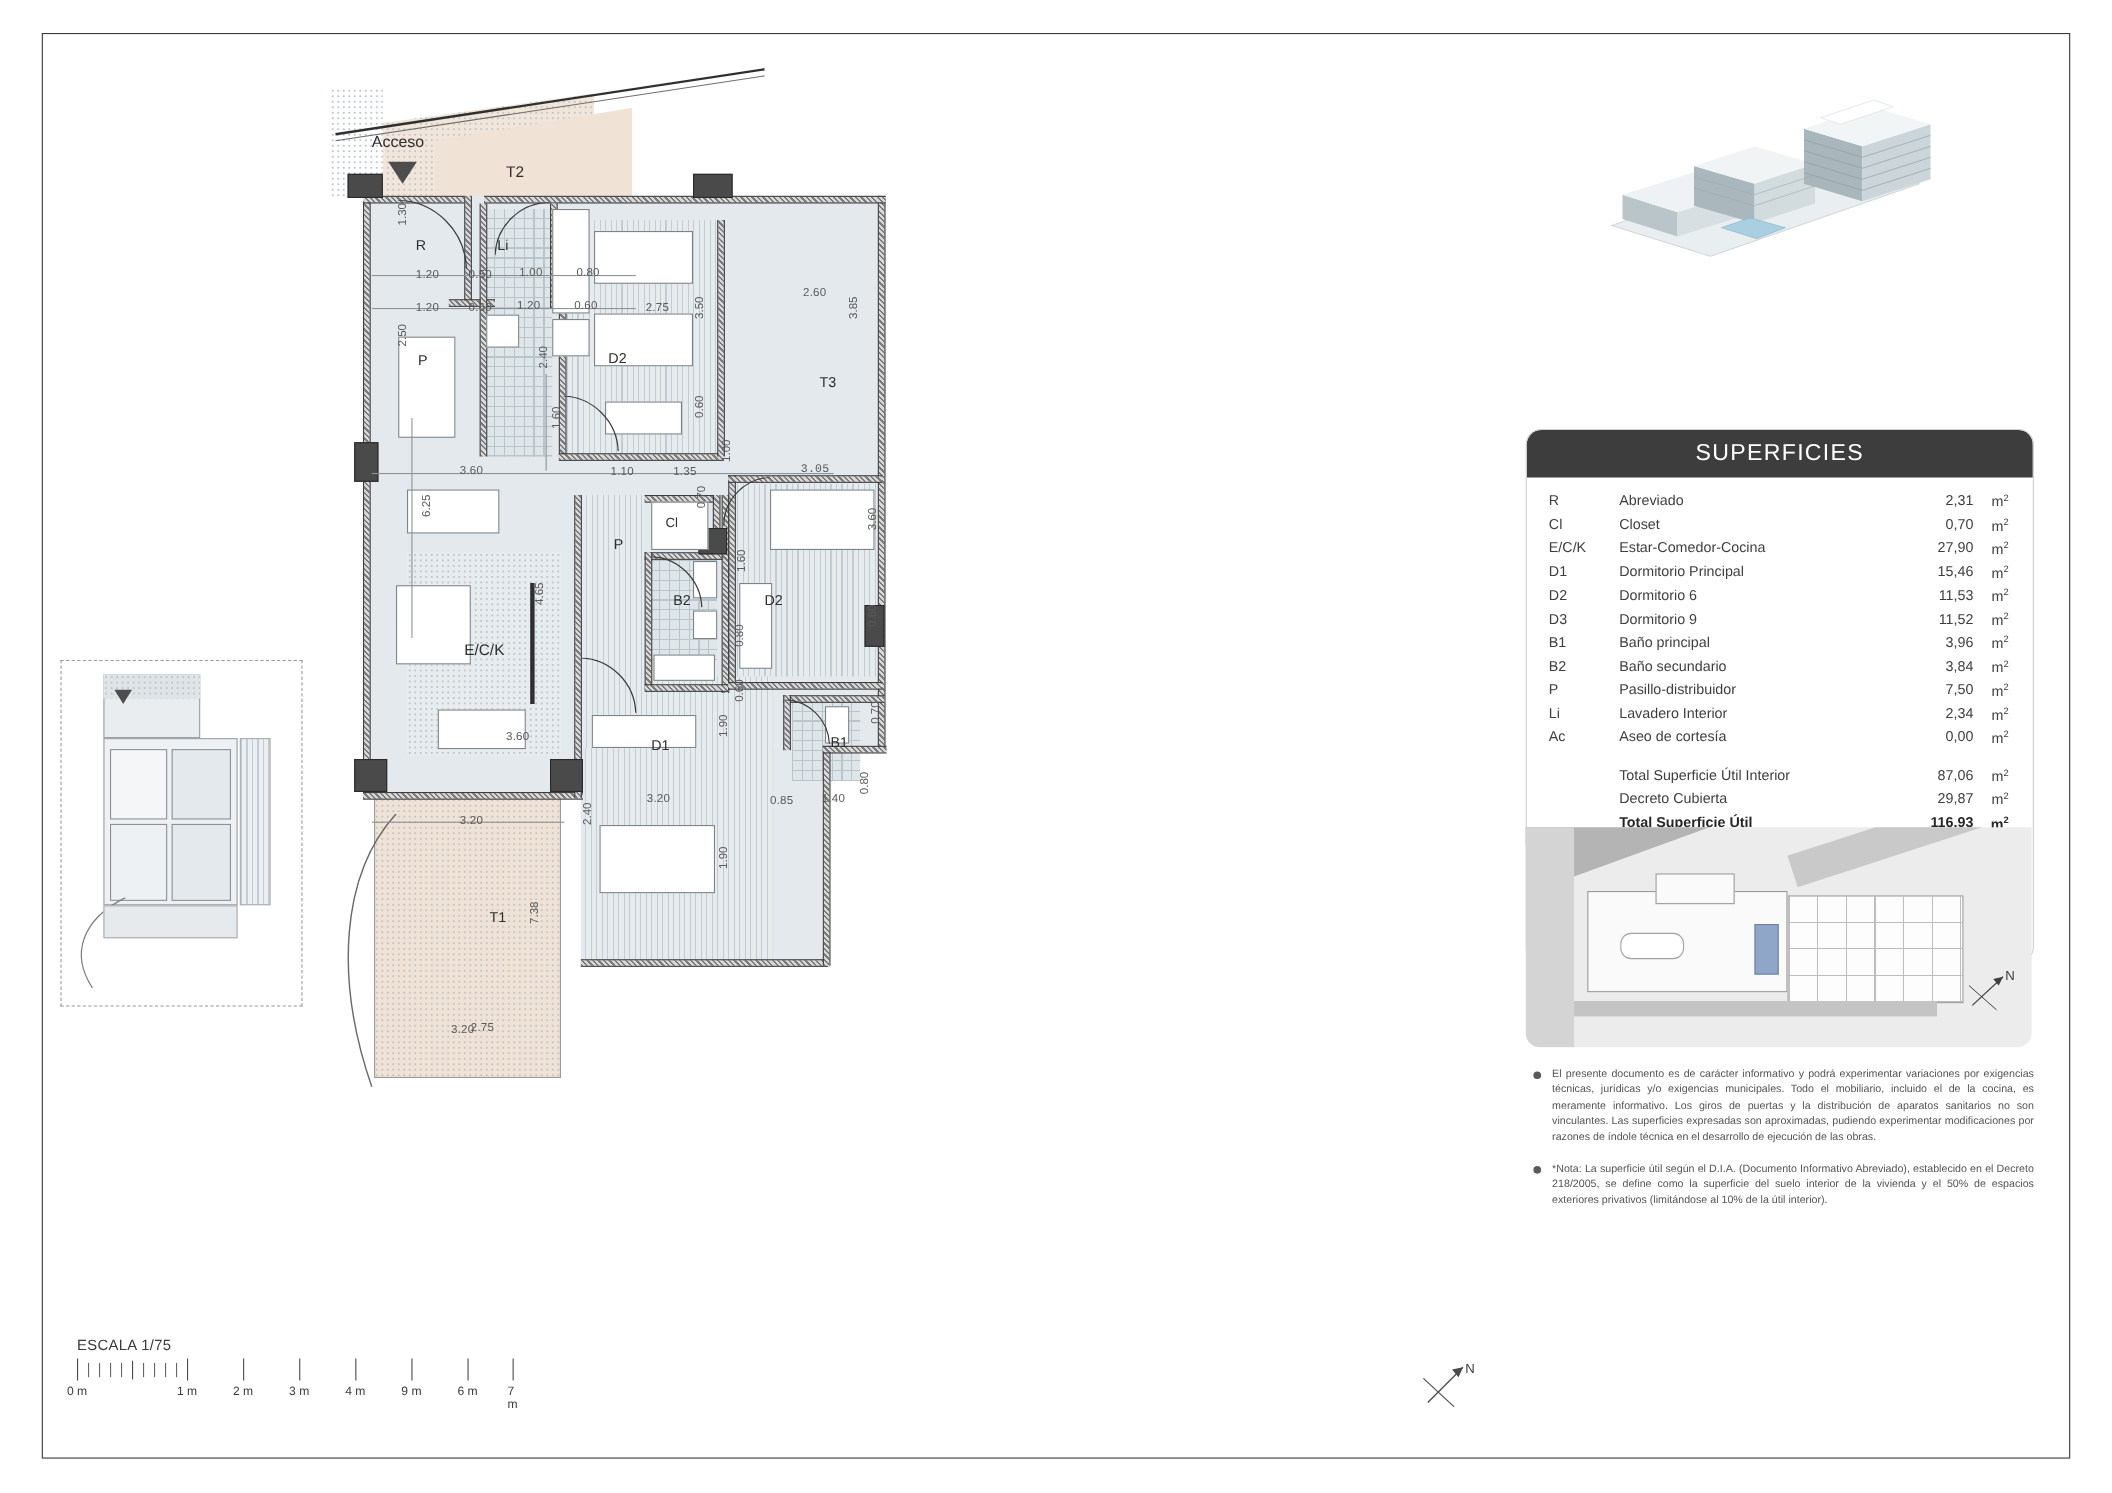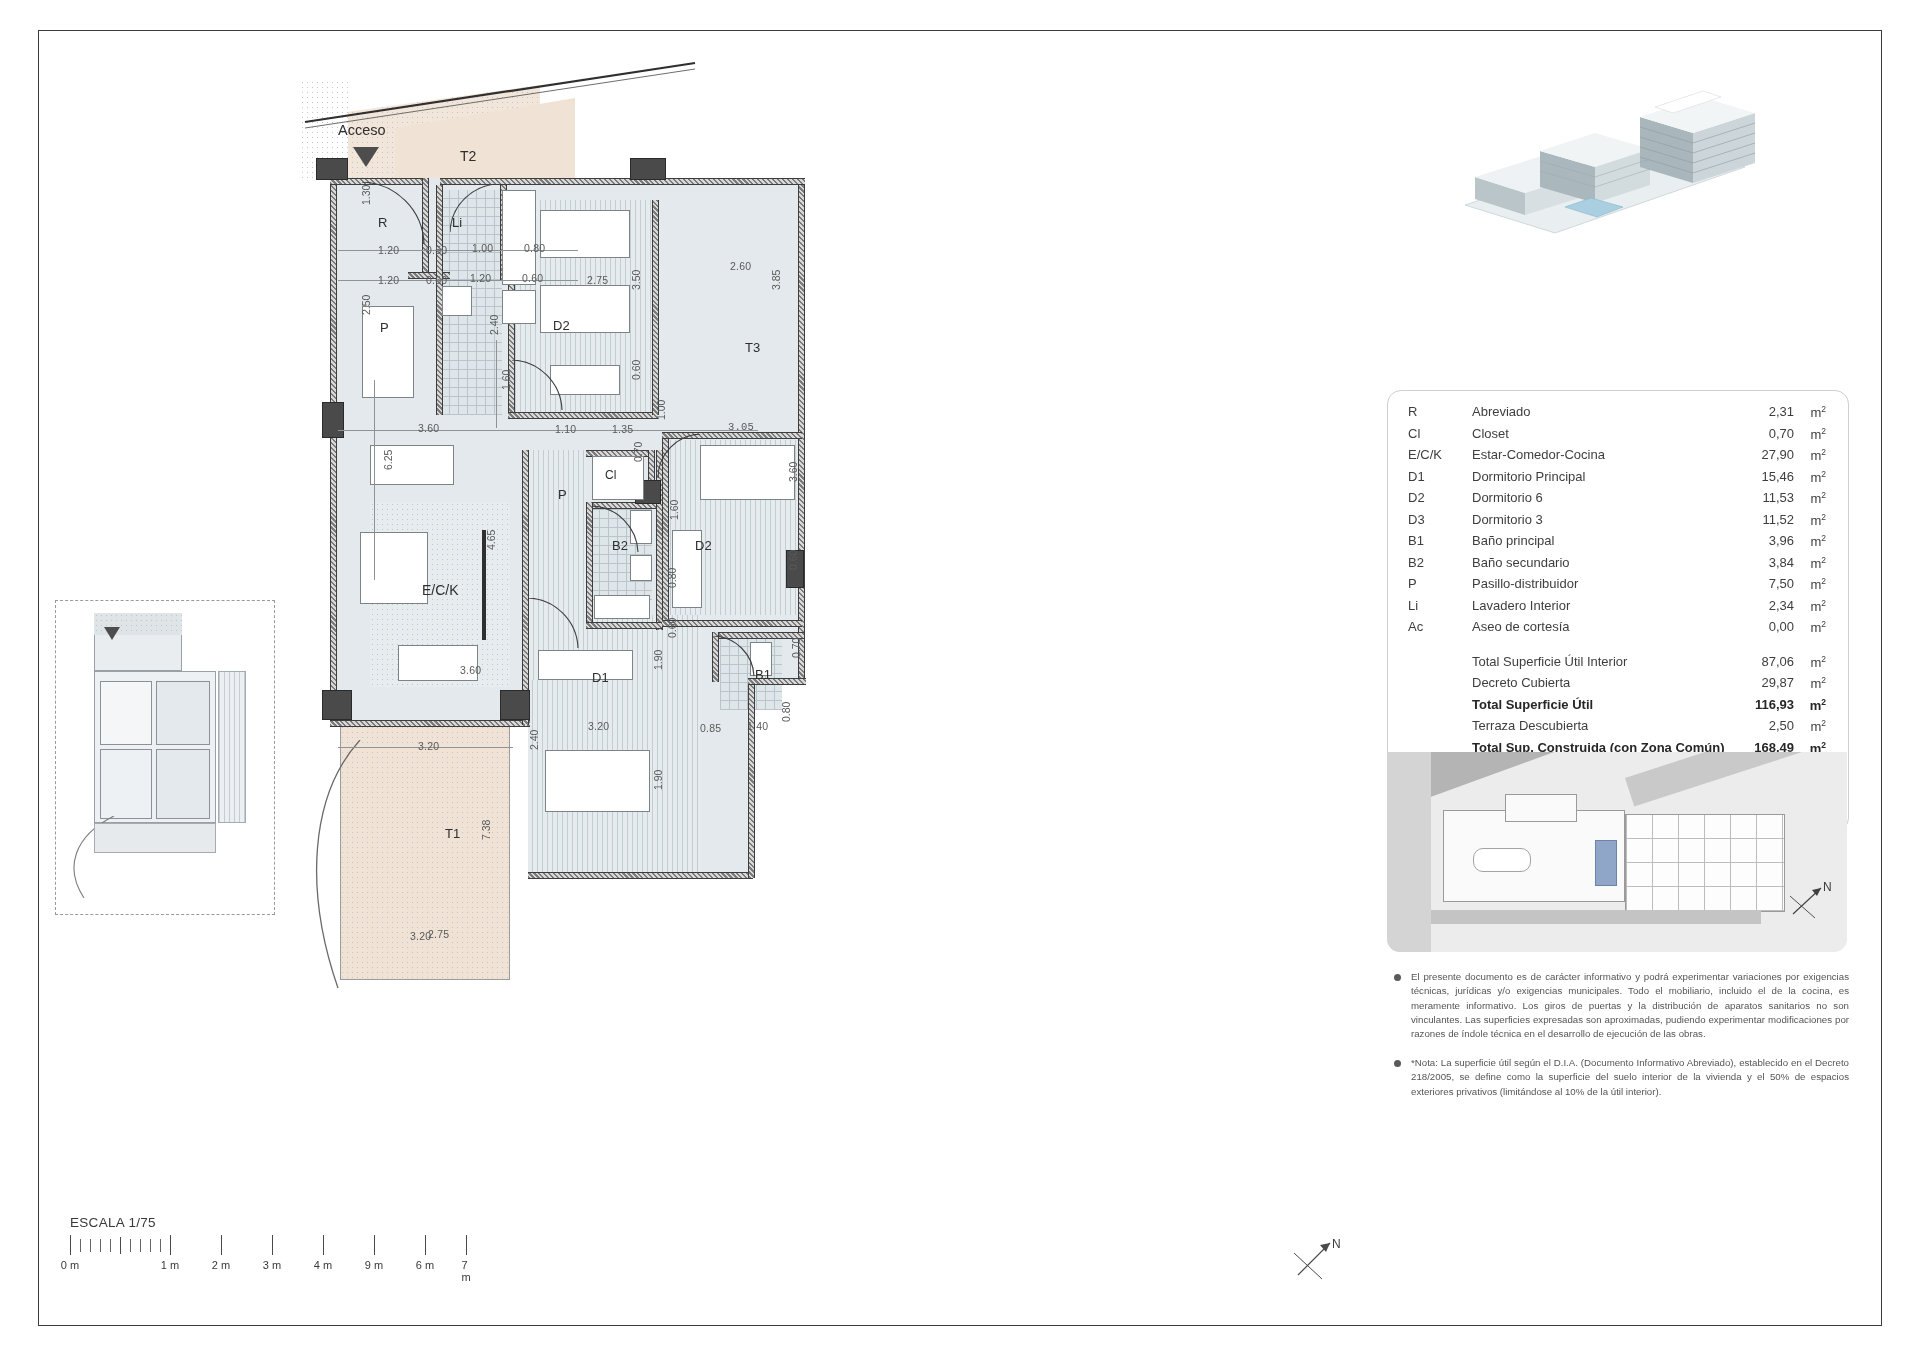--- a/index.html
+++ b/index.html
@@ -435,20 +435,21 @@
 
         <polygon points="120,152 152,162 178,152 146,143" fill="#a9cfe0" stroke="#8ab6cb" stroke-width="0.6"></polygon>
 
         <polygon points="210,52 258,36 276,42 228,58" fill="#ffffff" stroke="#d5dcdf" stroke-width="0.6"></polygon>
       </g>
     </svg>
   </div>
 
 
   <div id="sup">
+    <div class="cap">SUPERFICIES</div>
     <div class="body">
       <div id="sup-rooms">
           <div class="r">
             <span class="c1">R</span>
             <span class="c2">Abreviado</span>
             <span class="c3">2,31</span>
             <span class="c4">m<sup>2</sup></span>
           </div>
           <div class="r">
             <span class="c1">Cl</span>
@@ -469,21 +470,21 @@
             <span class="c4">m<sup>2</sup></span>
           </div>
           <div class="r">
             <span class="c1">D2</span>
             <span class="c2">Dormitorio 6</span>
             <span class="c3">11,53</span>
             <span class="c4">m<sup>2</sup></span>
           </div>
           <div class="r">
             <span class="c1">D3</span>
-            <span class="c2">Dormitorio 3</span>
+            <span class="c2">Dormitorio 9</span>
             <span class="c3">11,52</span>
             <span class="c4">m<sup>2</sup></span>
           </div>
           <div class="r">
             <span class="c1">B1</span>
             <span class="c2">Baño principal</span>
             <span class="c3">3,96</span>
             <span class="c4">m<sup>2</sup></span>
           </div>
           <div class="r">

